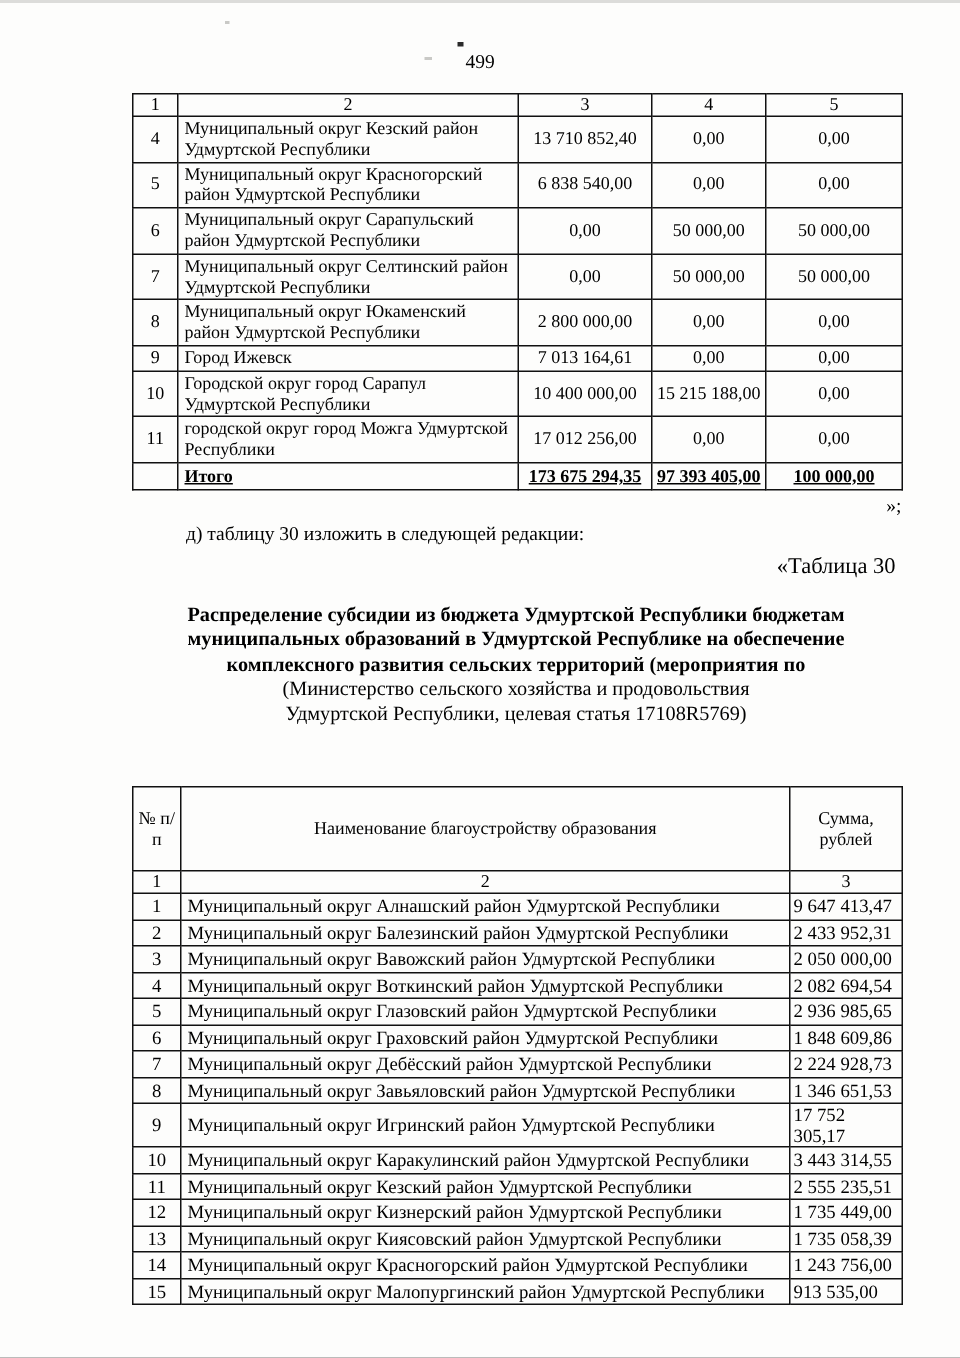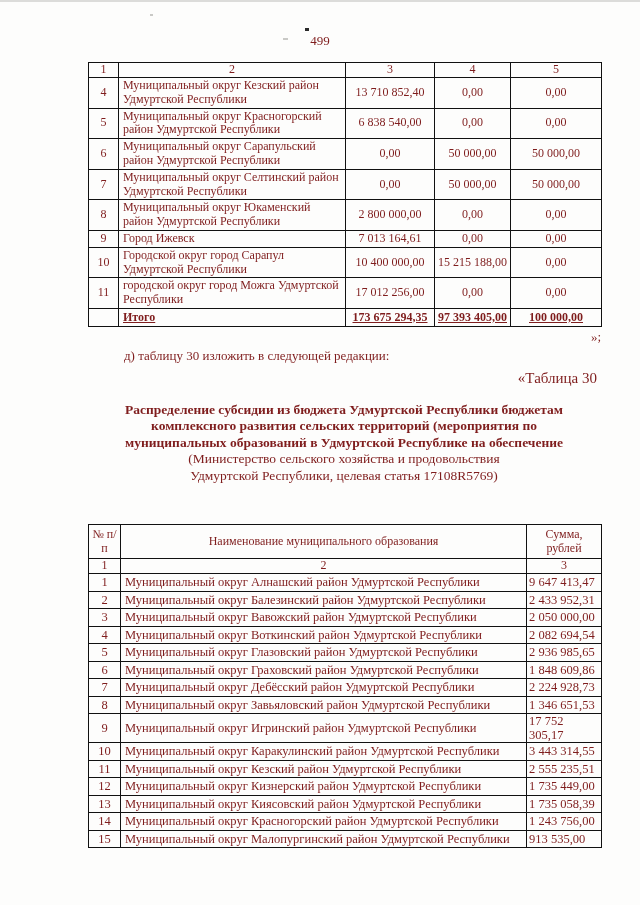--- a/index.html
+++ b/index.html
@@ -1,21 +1,21 @@
 <!DOCTYPE html>
 <html lang="ru"><head>
 <meta charset="utf-8">
 <style>
   html,body{margin:0;padding:0;background:#888;}
   .page{
     position:relative;
     width:640px;height:905px;
     background:#fdfdfc;
     font-family:"Liberation Serif","DejaVu Serif",serif;
-    color:#7f1d1d;
+    color:#000000;
     overflow:hidden;
     margin:0 auto;
   }
   .edge-top{position:absolute;top:0;left:0;width:640px;height:2px;background:#dcdcda;}
   .speck{position:absolute;background:#2a2a2a;}
   .speck.light{background:#c9c9c6;}
 
   .page-number{position:absolute;top:33px;left:0;width:640px;text-align:center;font-size:13px;}
 
   table{border-collapse:collapse;table-layout:fixed;position:absolute;background:#fdfdfc;}
@@ -34,21 +34,21 @@
 
   
   .mark-close{position:absolute;top:329px;left:88px;width:513px;text-align:right;font-size:13px;}
   .para{position:absolute;top:348px;left:124px;font-size:13px;}
   .caption{position:absolute;top:370px;left:88px;width:509px;text-align:right;font-size:15px;}
   .heading{position:absolute;top:402px;left:80px;width:528px;text-align:center;font-size:13.5px;line-height:16.4px;}
   .heading .b{font-weight:bold;}
 
   
   .t2{left:88px;top:524px;width:513px;font-size:12.5px;line-height:1.12;}
-  .t2 th{text-align:center;padding:1px 2px;vertical-align:middle;font-size:12px;line-height:1.15;}
+  .t2 th{text-align:center;padding:12px 2px;vertical-align:middle;font-size:12px;line-height:1.15;}
   .t2 .hrow th{height:31px;}
   .t2 .nrow td{height:14px;text-align:center;font-size:12px;}
   .t2 td{padding:0 4px;vertical-align:middle;}
   .t2 .cnum{text-align:center;padding:0 1px;}
   .t2 .cname{text-align:left;}
   .t2 .cval{text-align:left;padding:0 2px;}
   .t2 tbody.data td{height:16.5px;}
 </style>
 </head>
 <body>
@@ -144,36 +144,36 @@
         </tr>
     </tbody>
   </table>
 
   <div class="mark-close">»;</div>
   <div class="para">д) таблицу 30 изложить в следующей редакции:</div>
   <div class="caption">«Таблица 30</div>
 
   <div class="heading">
     <div class="b">Распределение субсидии из бюджета Удмуртской Республики бюджетам</div>
+    <div class="b">муниципальных образований в Удмуртской Республике на обеспечение</div>
     <div class="b">комплексного развития сельских территорий (мероприятия по</div>
-    <div class="b">муниципальных образований в Удмуртской Республике на обеспечение</div>
     <div>(Министерство сельского хозяйства и продовольствия</div>
     <div>Удмуртской Республики, целевая статья 17108R5769)</div>
   </div>
 
   <table class="t2">
     <colgroup>
         <col style="width:32px">
         <col style="width:406px">
         <col style="width:75px">
       </colgroup>
     <thead>
       <tr class="hrow">
         <th>№ п/п</th>
-        <th>Наименование муниципального образования</th>
+        <th>Наименование благоустройству образования</th>
         <th>Сумма, рублей</th>
       </tr>
       <tr class="nrow">
         <td>1</td>
         <td>2</td>
         <td>3</td>
       </tr>
     </thead>
     <tbody class="data">
       <tr>

